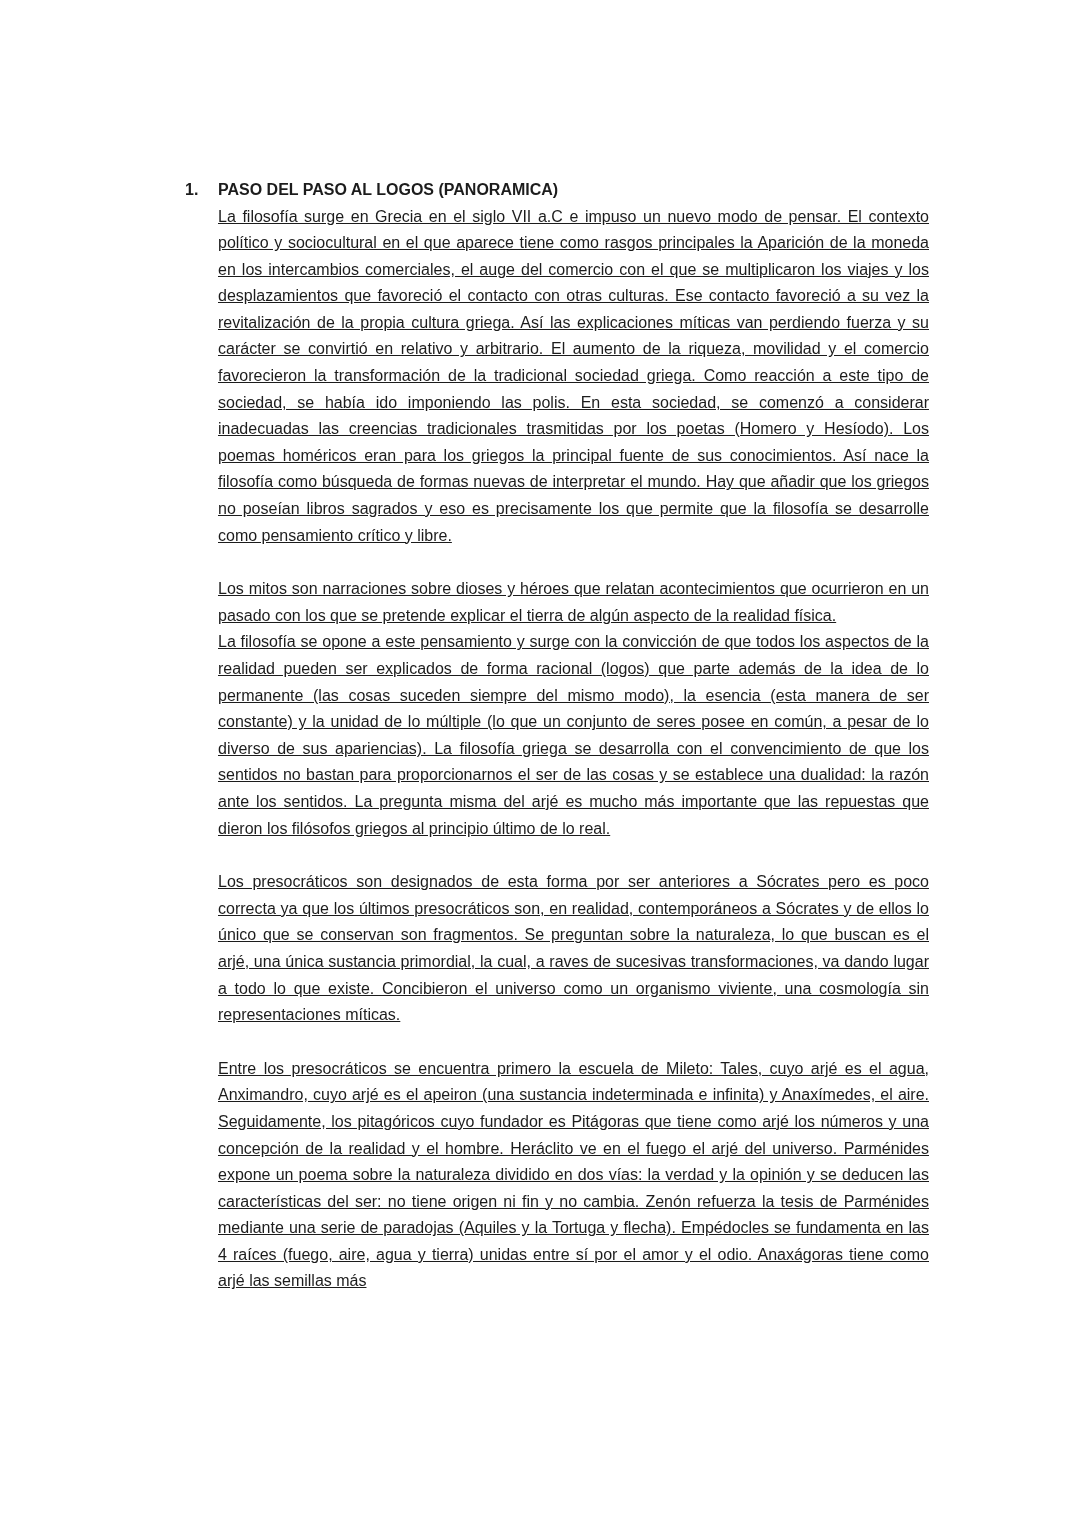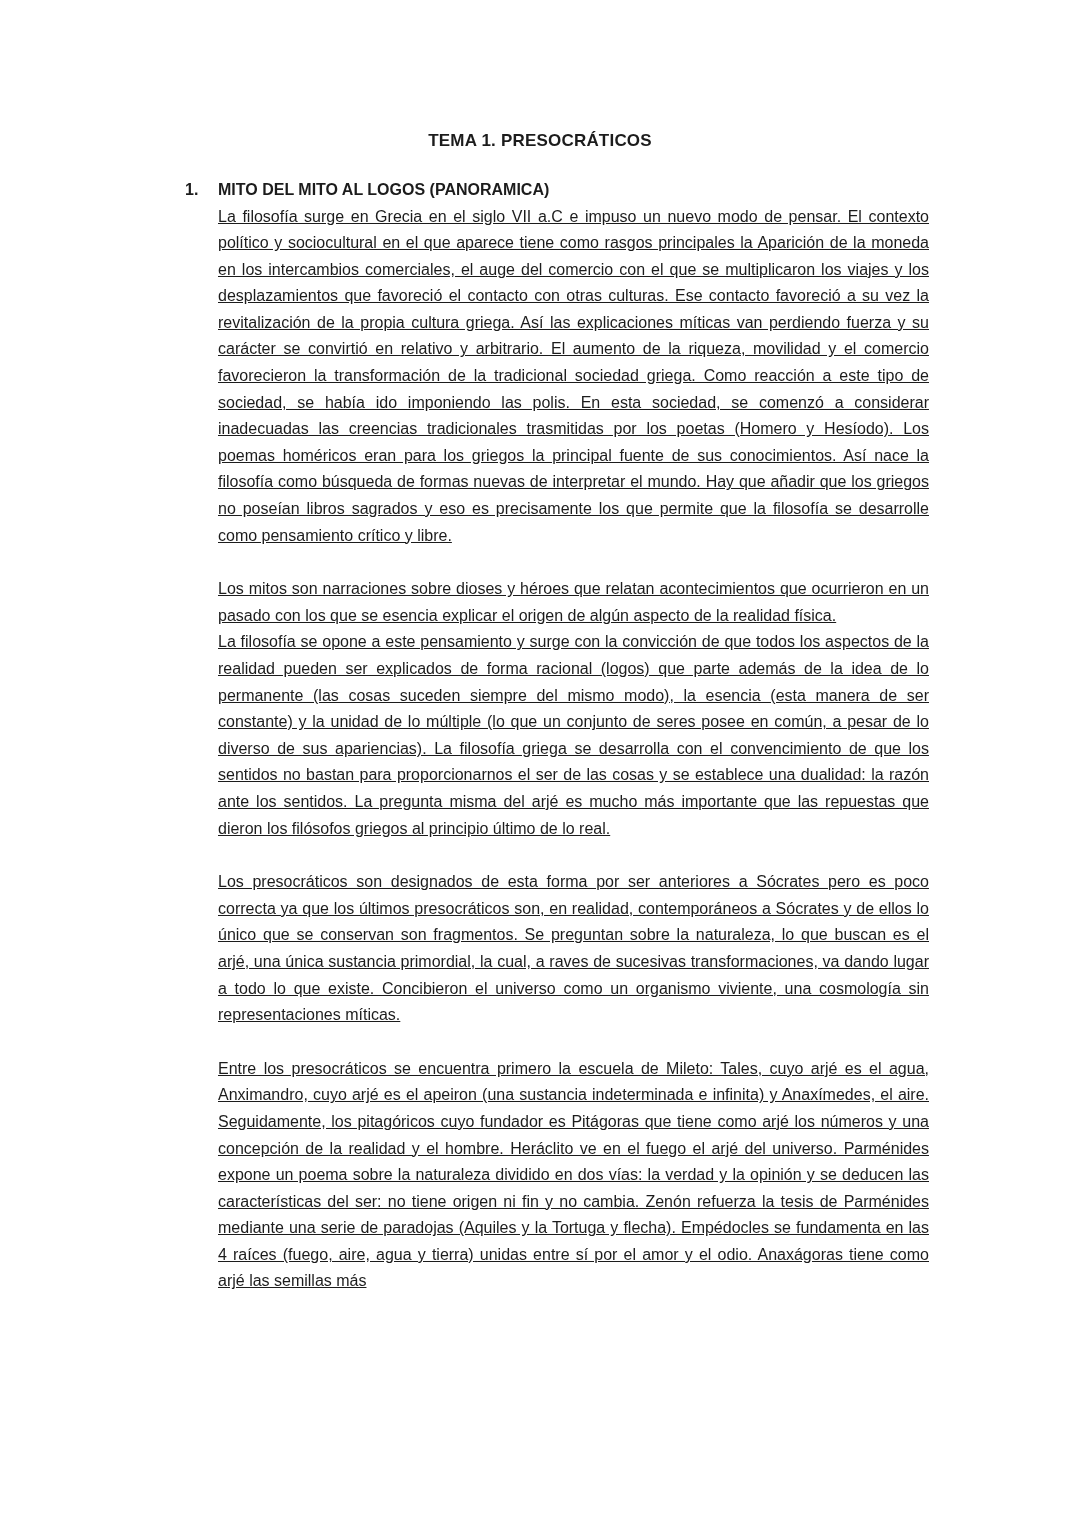--- a/index.html
+++ b/index.html
@@ -56,32 +56,31 @@
   }
   .gap {
     margin-top: 27px;
   }
 </style>
 </head>
 <body>
 
 <div class="page">
 
-  <h1 class="doc-title">TEMA 1. PRESOCRÁTICOS</h1>
 
   <div class="content">
 
     <div class="heading-row">
       <span class="heading-num">1.</span>
-      <span class="heading-text">MITO DEL MITO AL LOGOS (PANORAMICA)</span>
+      <span class="heading-text">PASO DEL PASO AL LOGOS (PANORAMICA)</span>
     </div>
 
     <p class="para">La filosofía surge en Grecia en el siglo VII a.C e impuso un nuevo modo de pensar. El contexto político y sociocultural en el que aparece tiene como rasgos principales la Aparición de la moneda en los intercambios comerciales, el auge del comercio con el que se multiplicaron los viajes y los desplazamientos  que favoreció el contacto con otras culturas. Ese contacto favoreció a su vez la revitalización de la propia cultura griega. Así las explicaciones míticas van perdiendo fuerza y su carácter se convirtió en relativo y arbitrario. El aumento de la riqueza, movilidad y el comercio favorecieron la transformación de la tradicional sociedad griega. Como reacción a este tipo de sociedad, se había ido imponiendo las polis. En esta sociedad, se comenzó a considerar inadecuadas las creencias tradicionales trasmitidas por los poetas (Homero y Hesíodo). Los poemas homéricos eran para los griegos la principal fuente de sus conocimientos. Así nace la filosofía como búsqueda de formas nuevas de interpretar el mundo. Hay que añadir que los griegos no poseían libros sagrados y eso es precisamente los que permite que la filosofía se desarrolle como pensamiento crítico y libre.</p>
 
-    <p class="para gap">Los mitos son narraciones sobre dioses y héroes que relatan acontecimientos que ocurrieron en un pasado con los que se esencia explicar el origen de algún aspecto de la realidad física.</p>
+    <p class="para gap">Los mitos son narraciones sobre dioses y héroes que relatan acontecimientos que ocurrieron en un pasado con los que se pretende explicar el tierra de algún aspecto de la realidad física.</p>
 
     <p class="para">La filosofía se opone a este pensamiento y surge con la convicción de que todos los aspectos de la realidad pueden ser explicados de forma racional (logos) que parte además de la idea de lo permanente (las cosas suceden siempre del mismo modo), la esencia (esta manera de ser constante) y la unidad de lo múltiple (lo que un conjunto de seres posee en común, a pesar de lo diverso de sus apariencias). La filosofía griega se desarrolla con el convencimiento de que los sentidos no bastan para proporcionarnos el ser de las cosas y se establece una dualidad: la razón ante los sentidos. La  pregunta misma del arjé es mucho más importante que las repuestas que dieron los filósofos griegos al principio último de lo real.</p>
 
     <p class="para gap">Los presocráticos son designados de esta forma por ser anteriores a Sócrates pero es poco correcta ya que los últimos presocráticos son, en realidad, contemporáneos a Sócrates y de ellos lo único que se conservan son fragmentos. Se preguntan sobre la naturaleza, lo que buscan es el arjé, una única sustancia primordial, la cual, a raves de sucesivas transformaciones, va dando lugar a todo lo que existe. Concibieron el universo como un organismo viviente, una cosmología sin representaciones míticas.</p>
 
     <p class="para gap">Entre los presocráticos se encuentra primero la escuela de Mileto: Tales, cuyo arjé es el agua, Anximandro, cuyo arjé es el apeiron (una sustancia indeterminada e infinita) y Anaxímedes, el aire. Seguidamente, los pitagóricos cuyo fundador es Pitágoras que tiene como arjé los números y una concepción de la realidad y el hombre. Heráclito ve en el fuego el arjé del universo. Parménides expone un poema sobre la naturaleza dividido en dos vías: la verdad y la opinión y se deducen las características del ser: no tiene origen ni fin y no cambia. Zenón refuerza la tesis de Parménides mediante una serie de paradojas (Aquiles y la Tortuga y flecha). Empédocles se fundamenta en las 4 raíces (fuego, aire, agua y tierra) unidas entre sí por el amor y el odio. Anaxágoras tiene como arjé las semillas más</p>
 
   </div>
 
 </div>

